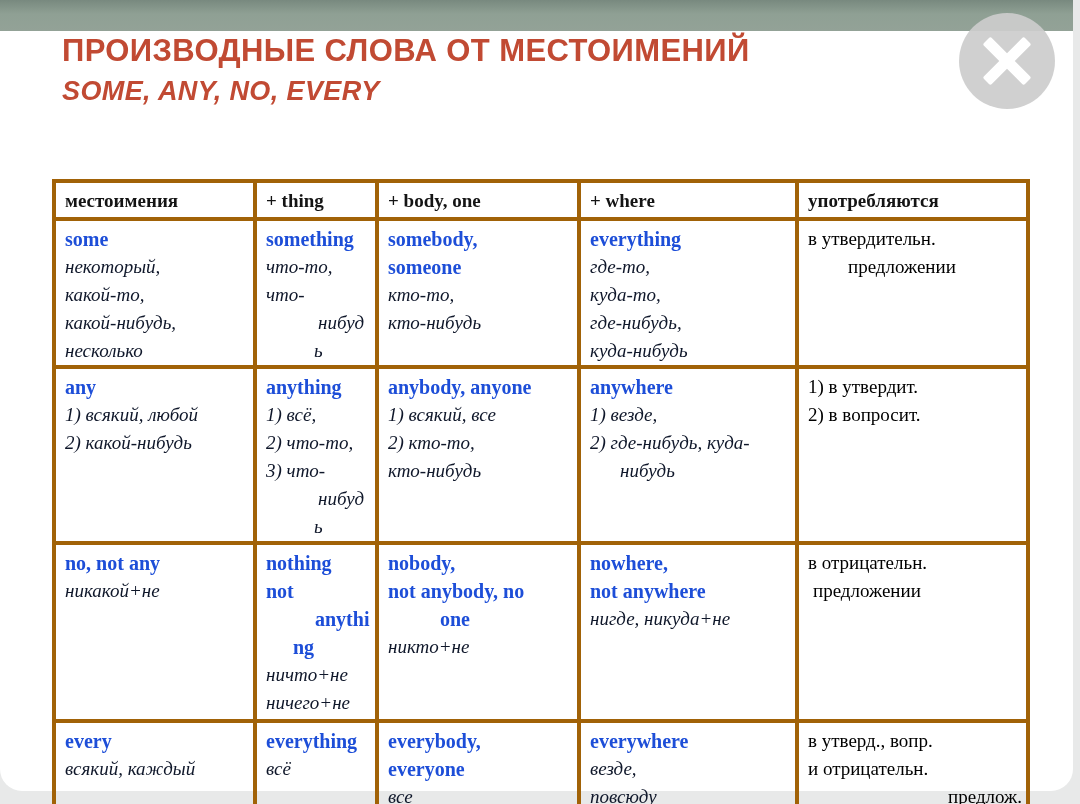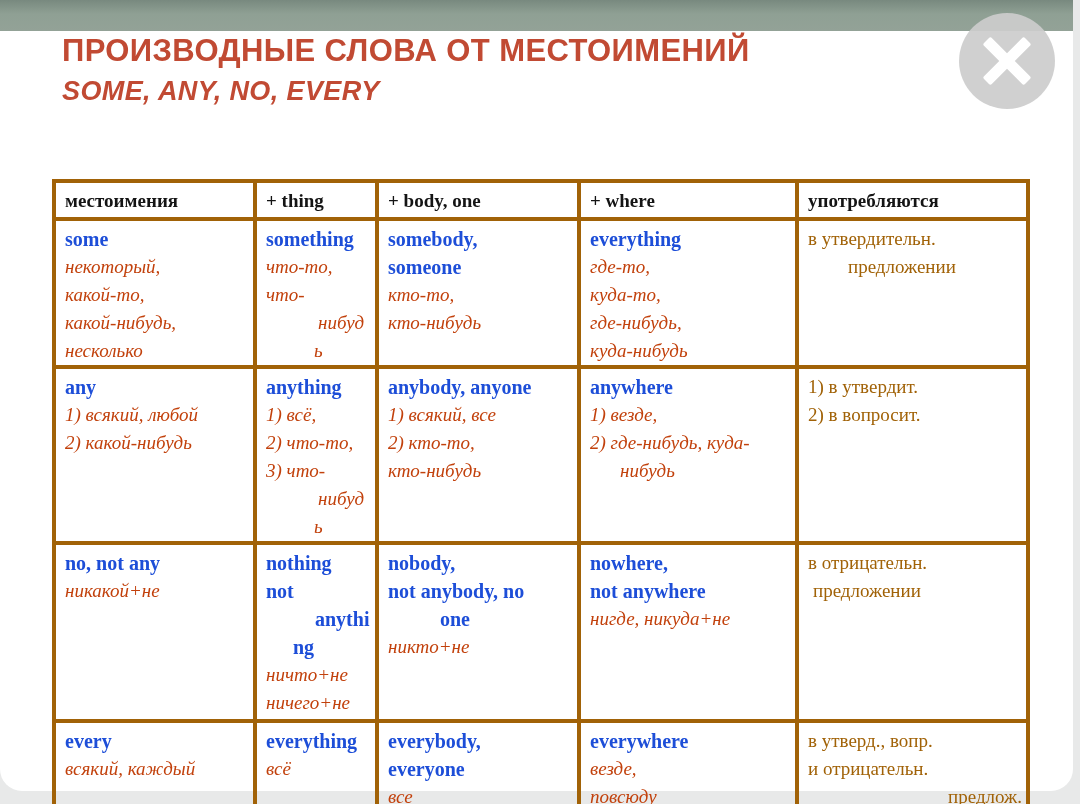--- a/index.html
+++ b/index.html
@@ -60,22 +60,22 @@
     border-bottom:2px solid #1c1c1c;
     font-size:19px;font-weight:bold;
     height:27px;padding-top:7px;
   }
   tr.r0 td{height:136px;}
   tr.r1 td{height:162px;}
   tr.r2 td{height:170px;}
   tr.r3 td{height:84px;margin-top:12px;}
   .ln{line-height:28px;font-size:19px;white-space:nowrap;}
   .ln.b{font-weight:bold;font-size:20px;color:#1d4ed8;}
-  .ln.i{font-style:italic;color:#c2410c;}
-  .ln.r{color:#a16207;}
+  .ln.i{font-style:italic;color:#0f172a;}
+  .ln.r{color:#000000;}
 </style>
 </head>
 <body>
 
 <div class="card">
   <div class="top-bar"></div>
 
   <h1 class="title1">ПРОИЗВОДНЫЕ СЛОВА ОТ МЕСТОИМЕНИЙ</h1>
   <h2 class="title2">SOME, ANY, NO, EVERY</h2>
 

